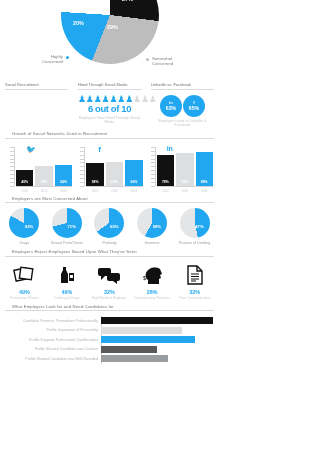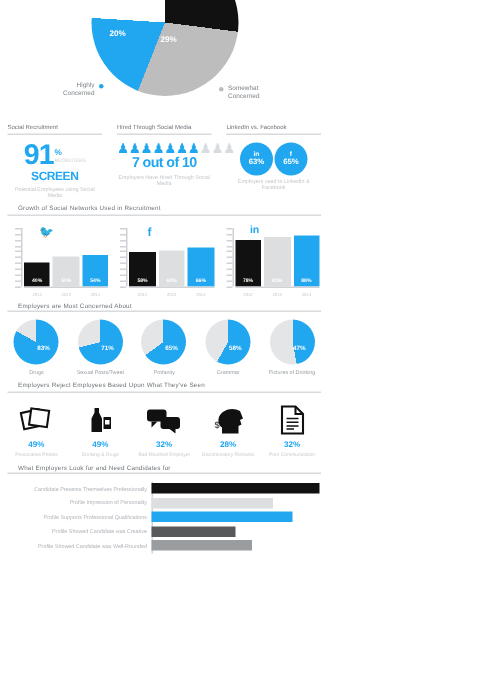--- a/index.html
+++ b/index.html
@@ -122,32 +122,27 @@
     <div class="leg leg-r">
       <b>Somewhat</b>
       <b>Concerned</b>
     </div>
   </div>
 
   <div class="stats">
 
     <div class="stat">
       <div class="stat-t">Social Recruitment</div>
-      <div class="stat-body">
-        <span class="big91">91</span><span class="p91"><span class="pc">%</span><span class="rc">RECRUITERS</span></span>
-        <div class="screen">SCREEN</div>
-        <div class="cap">Potential Employees using Social Media</div>
-      </div>
     </div>
 
     <div class="stat">
       <div class="stat-t">Hired Through Social Media</div>
       <div class="stat-body">
         <div class="ppl">♟♟♟♟♟♟♟<span class="off">♟♟♟</span></div>
-        <div class="seven">7 out of 10</div>
+        <div class="seven">6 out of 10</div>
         <div class="cap">Employers Have Hired Through Social Media</div>
       </div>
     </div>
 
     <div class="stat">
       <div class="stat-t">LinkedIn vs. Facebook</div>
       <div class="stat-body">
         <div class="circs">
           <div class="circ">
             <span class="ic">in</span>

